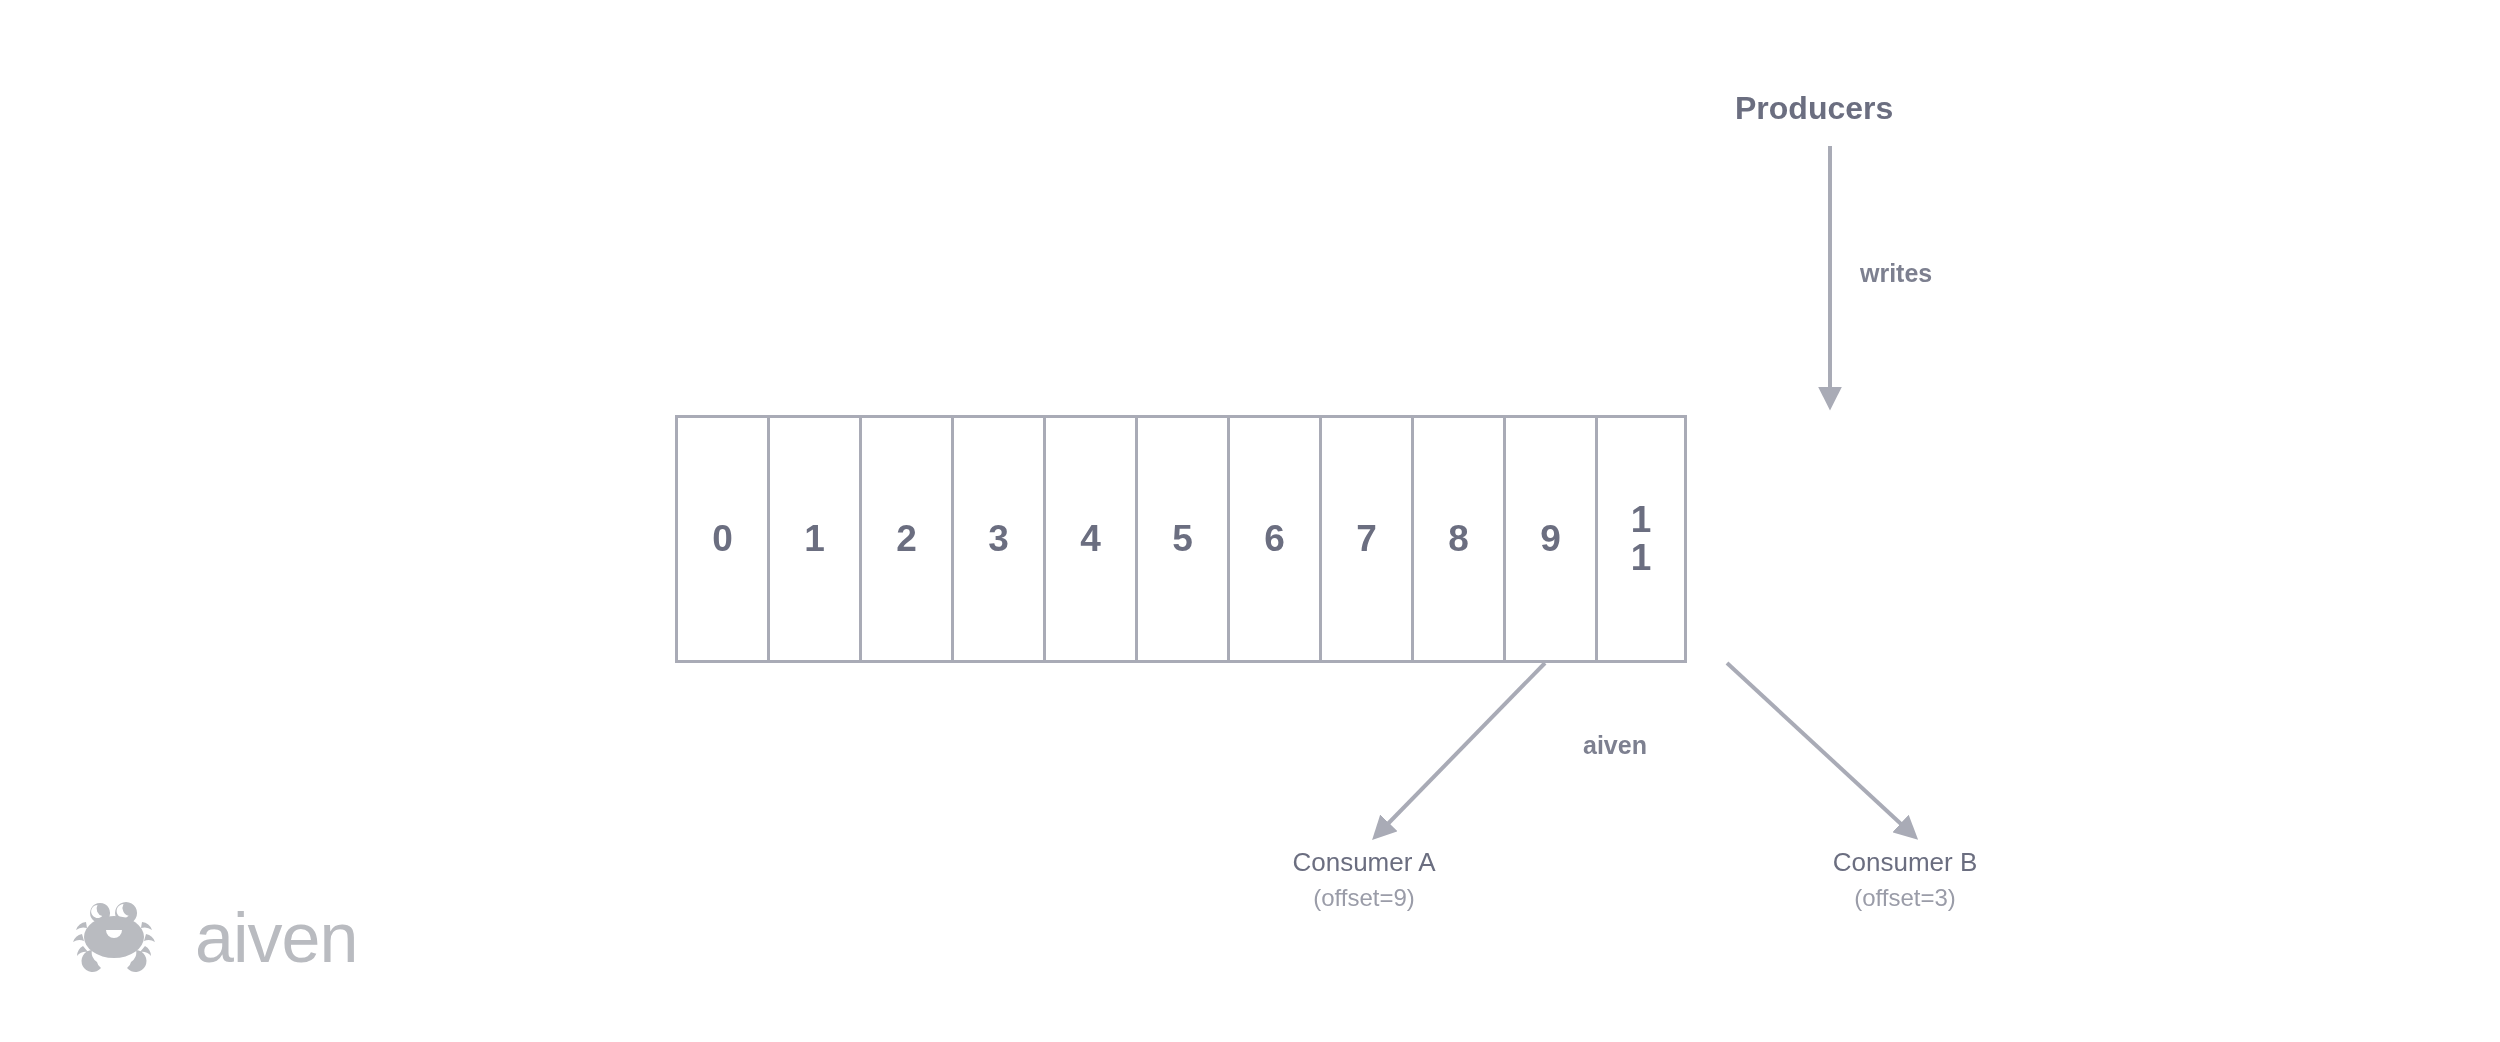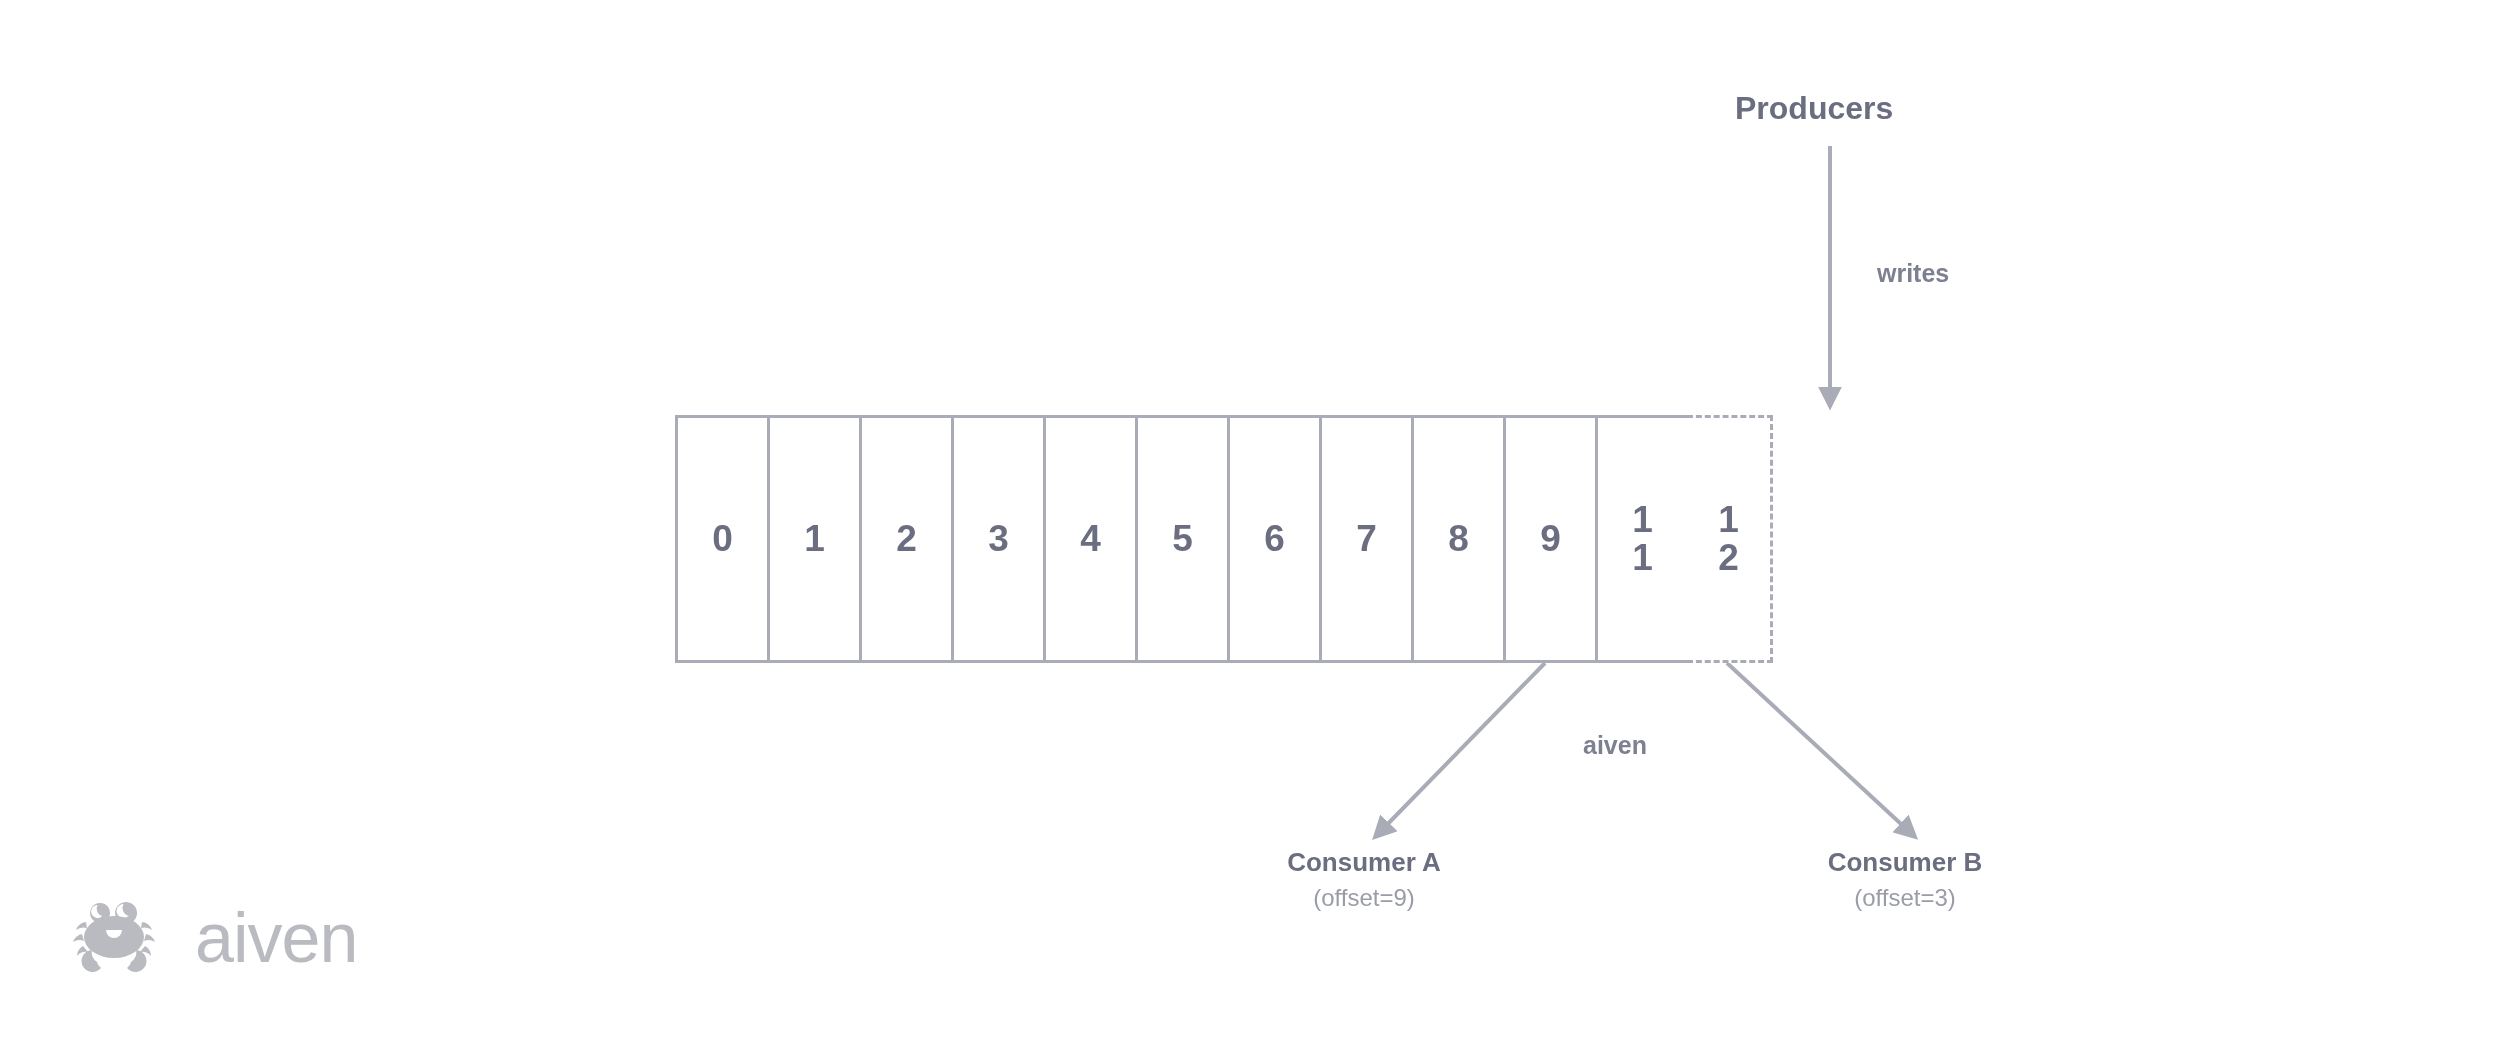--- a/index.html
+++ b/index.html
@@ -79,39 +79,38 @@
     font-size: 32px;
     font-weight: bold;
     color: #6b6e80;
   }
   #writes-label {
     left: 1860px;
     top: 259px;
     font-size: 25px;
     font-weight: bold;
     color: #7d8090;
-    margin-left: 17px;
   }
   #reads-label {
     left: 1583px;
     top: 731px;
     font-size: 25px;
     font-weight: bold;
     color: #7d8090;
   }
   .consumer-block {
     position: absolute;
     text-align: center;
     width: 360px;
   }
   #consumer-a-block { left: 1184px; top: 848px; }
   #consumer-b-block { left: 1725px; top: 848px; }
   .consumer-name {
     font-size: 26px;
-    font-weight: bold;
+    font-weight: normal;
     color: #6b6e80;
     line-height: 1.15;
   }
   .consumer-offset {
     font-size: 24px;
     font-weight: normal;
     color: #9a9ca8;
     line-height: 1.25;
     margin-top: 5px;
   }
@@ -182,23 +181,20 @@
       <span class="cell-label">7</span>
     </div>
     <div class="cell">
       <span class="cell-label">8</span>
     </div>
     <div class="cell">
       <span class="cell-label">9</span>
     </div>
     <div class="cell">
       <span class="cell-label">11</span>
-    </div>
-    <div class="cell pending">
-      <span class="cell-label">12</span>
     </div>
   </div>
 
   <div class="label" id="reads-label">aiven</div>
 
   <div class="consumer-block" id="consumer-a-block">
     <div class="consumer-name">Consumer A</div>
     <div class="consumer-offset">(offset=9)</div>
   </div>
 

